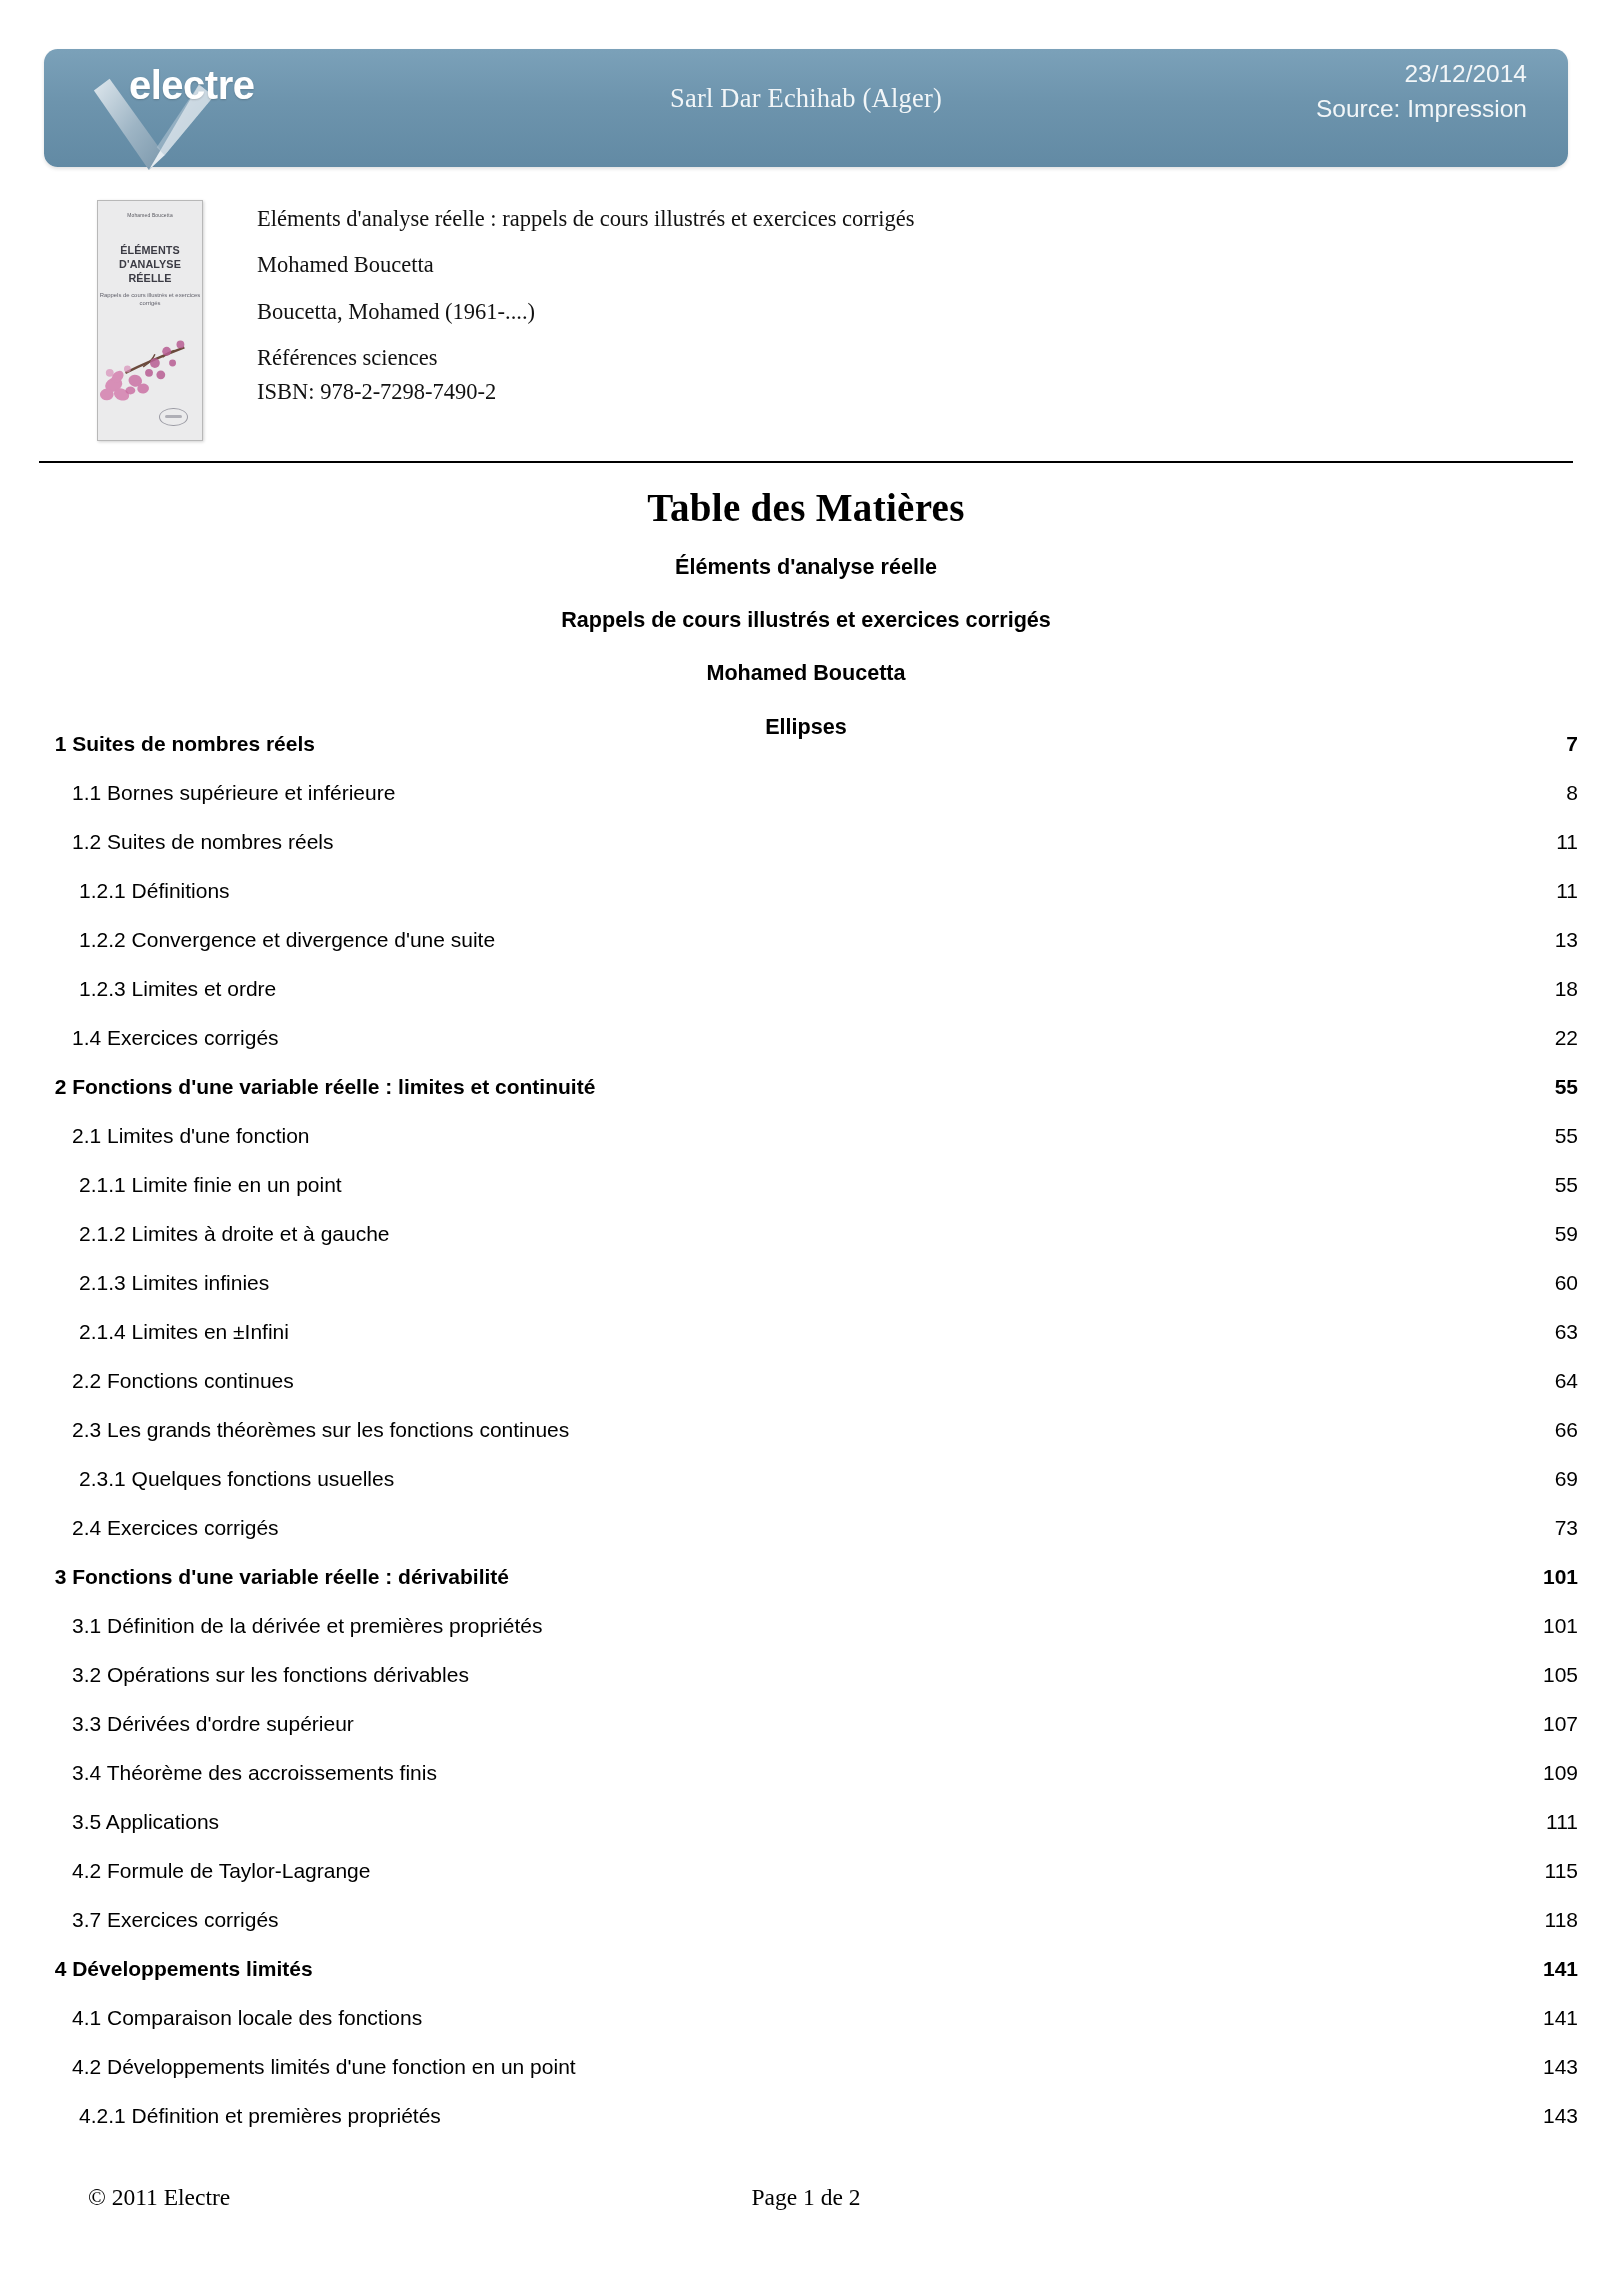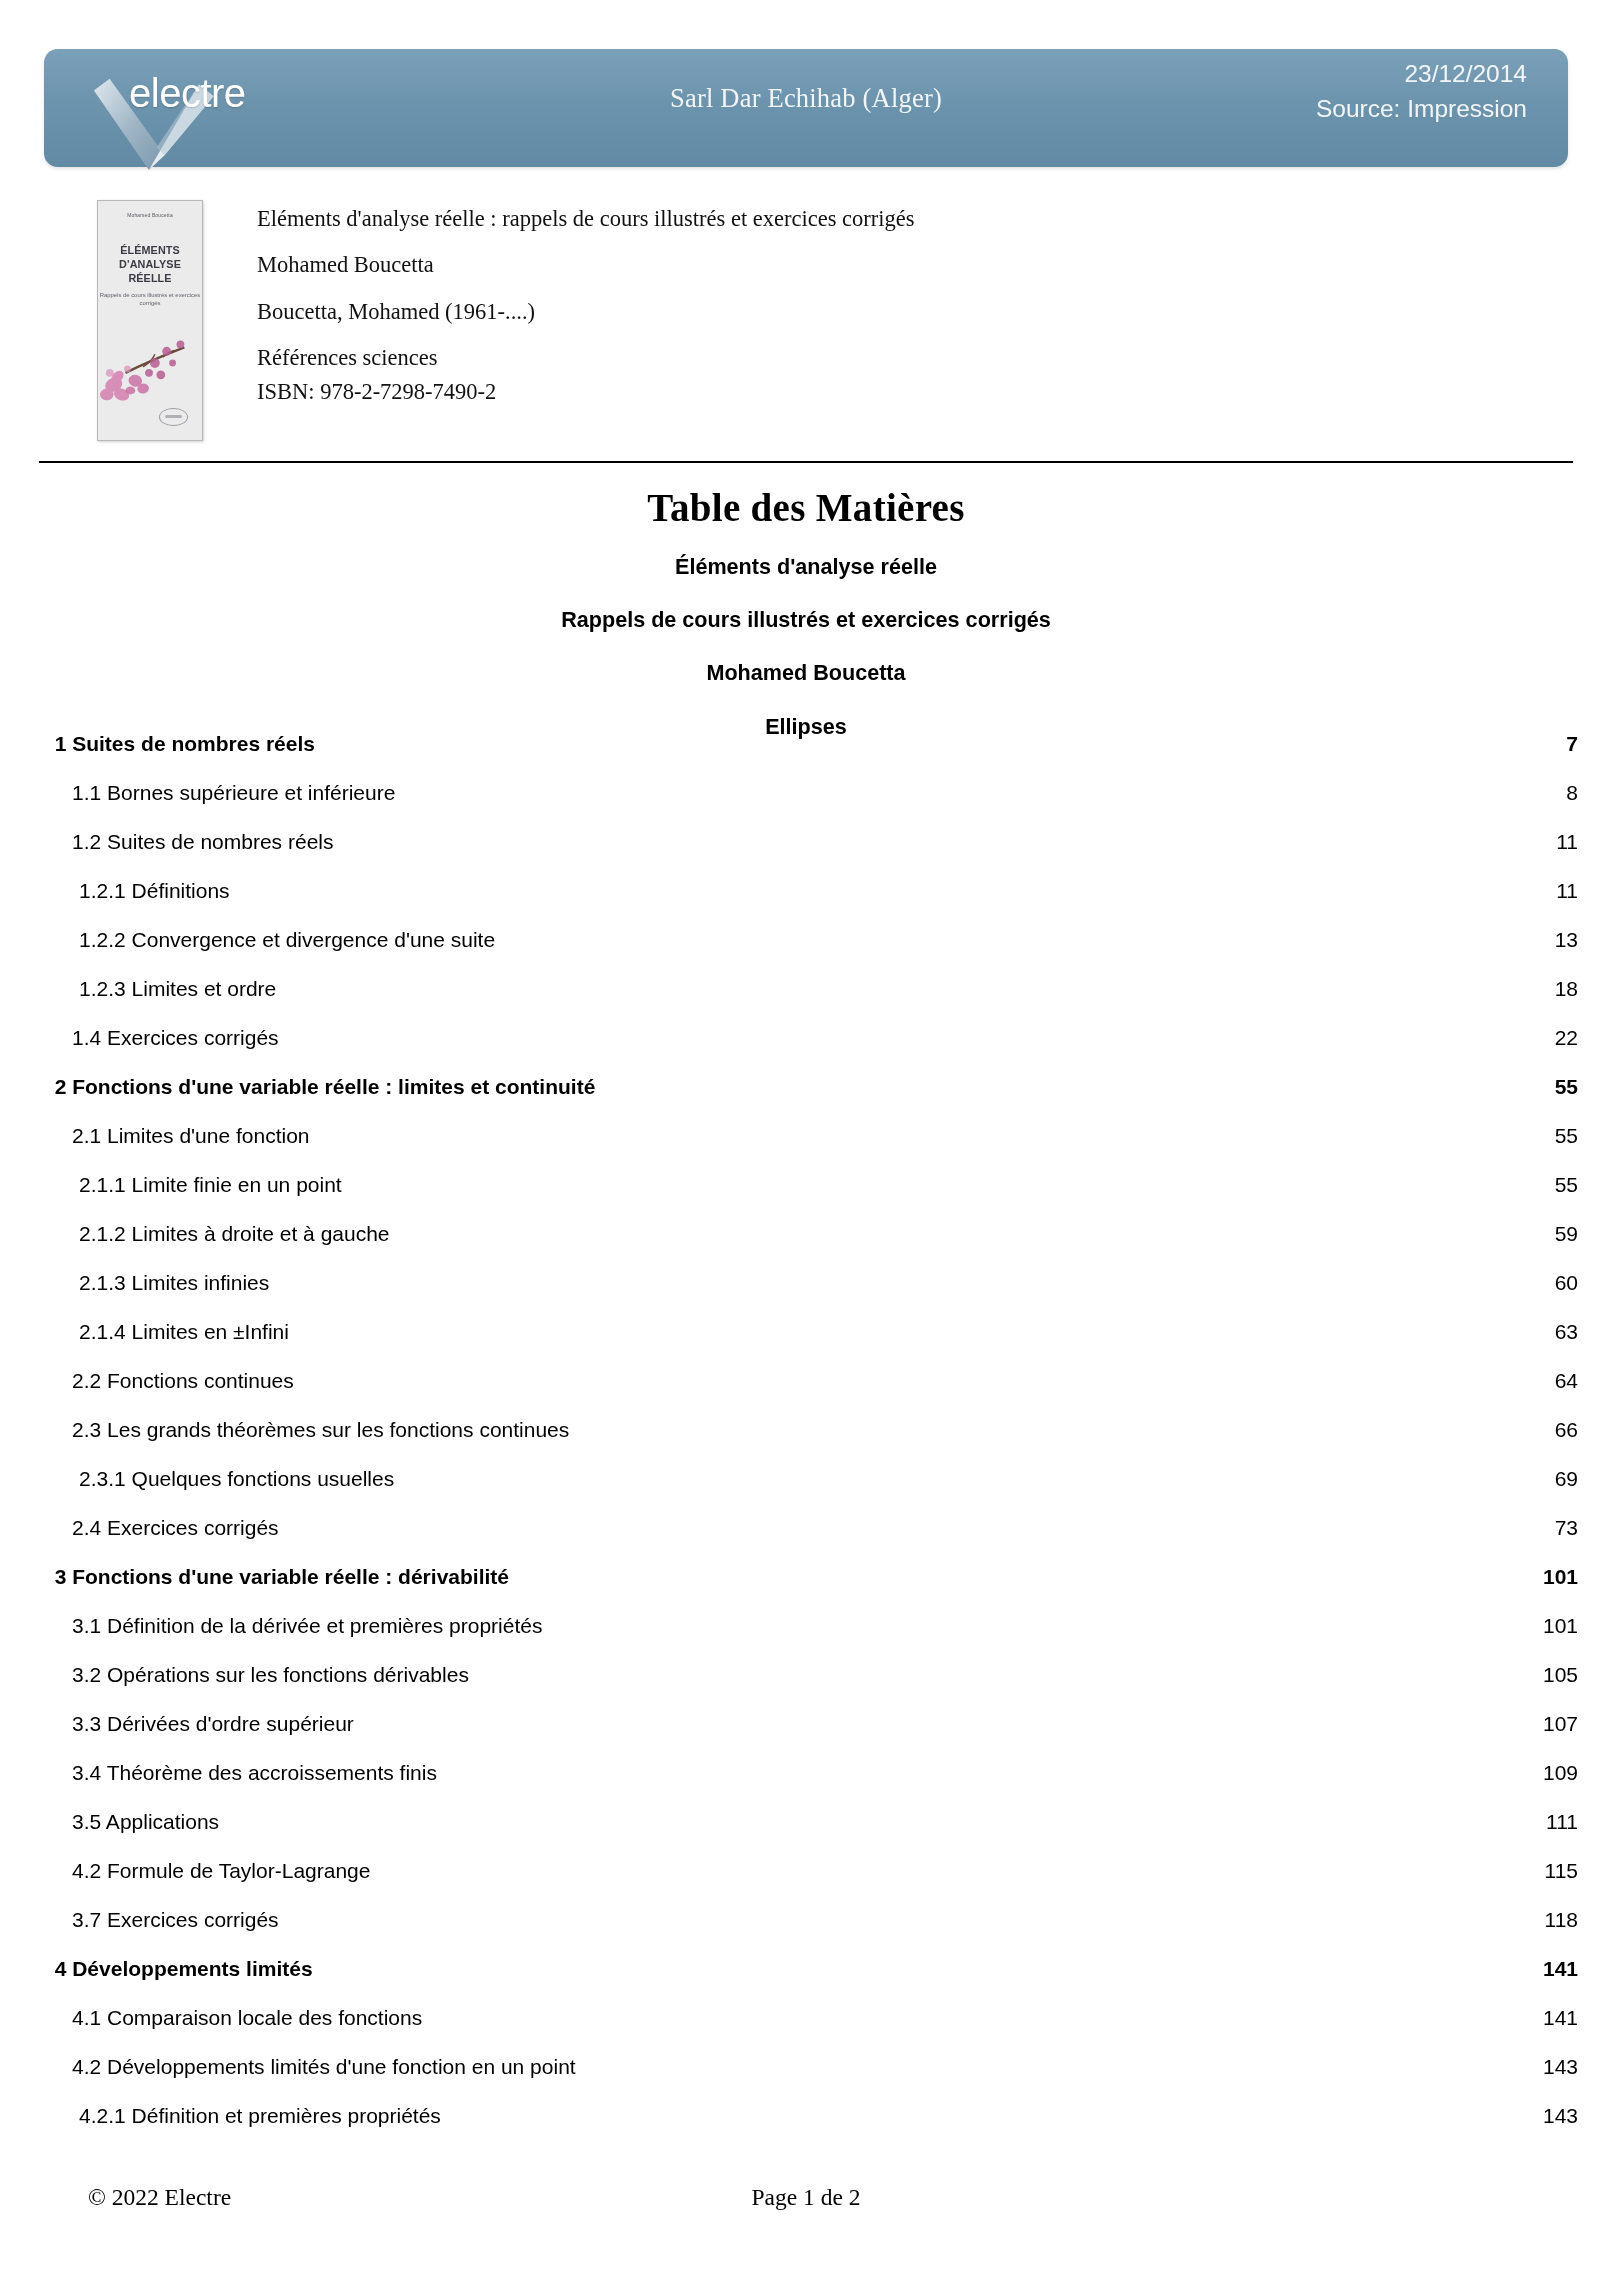--- a/index.html
+++ b/index.html
@@ -59,25 +59,24 @@
     top: 51px;
     width: 216px;
     height: 123px;
   }
   .logo-word {
     position: absolute;
     left: 41px;
     top: 11.8px;
     font-family: "Liberation Sans", sans-serif;
     font-size: 40px;
-    font-weight: 400;
+    font-weight: 700;
     color: #ffffff;
     letter-spacing: -0.5px;
     text-shadow: 0 1px 2px rgba(0,0,0,0.18);
-    margin-top: 8px;
   }
   .logo-check { position: absolute; left: 0; top: 0; }
 
   
   .cover {
     position: absolute;
     left: 97px;
     top: 200px;
     width: 104px;
     height: 239px;
@@ -381,16 +380,16 @@
       <span class="toc-label">4.2 Développements limités d'une fonction en un point</span>
       <span class="toc-page">143</span>
     </div>
     <div class="toc-row lvl3">
       <span class="toc-label">4.2.1 Définition et premières propriétés</span>
       <span class="toc-page">143</span>
     </div>
   </div>
 
 <div class="footer">
-  <div class="footer-left">© 2022 Electre</div>
+  <div class="footer-left">© 2011 Electre</div>
   <div class="footer-center">Page 1 de 2</div>
 </div>
 
 
 </body></html>

